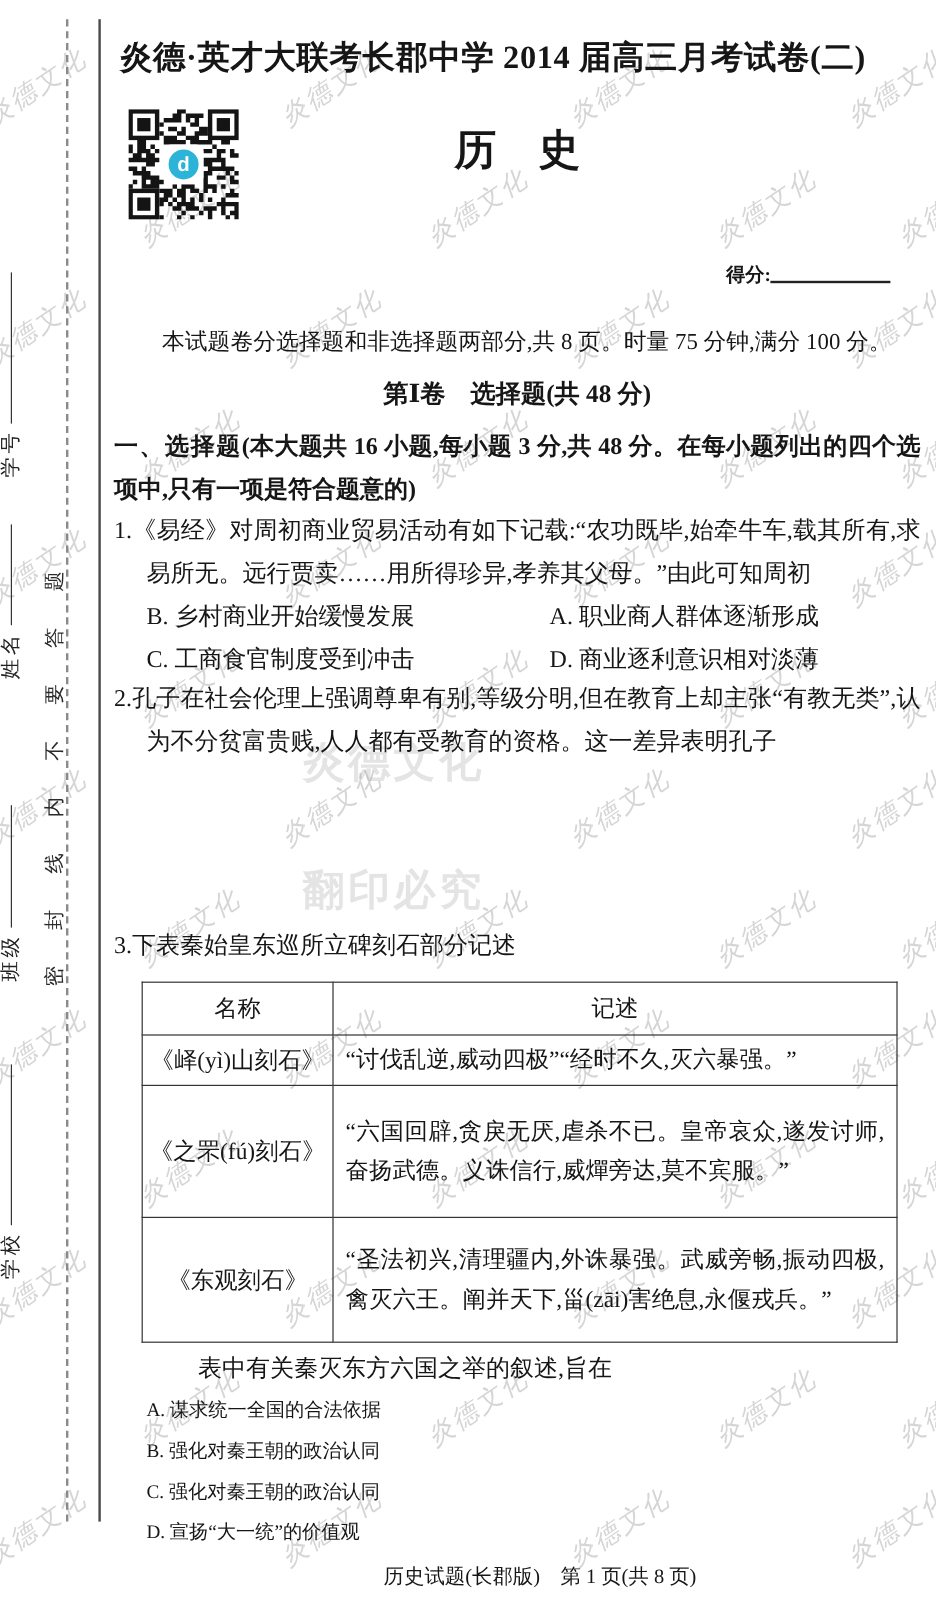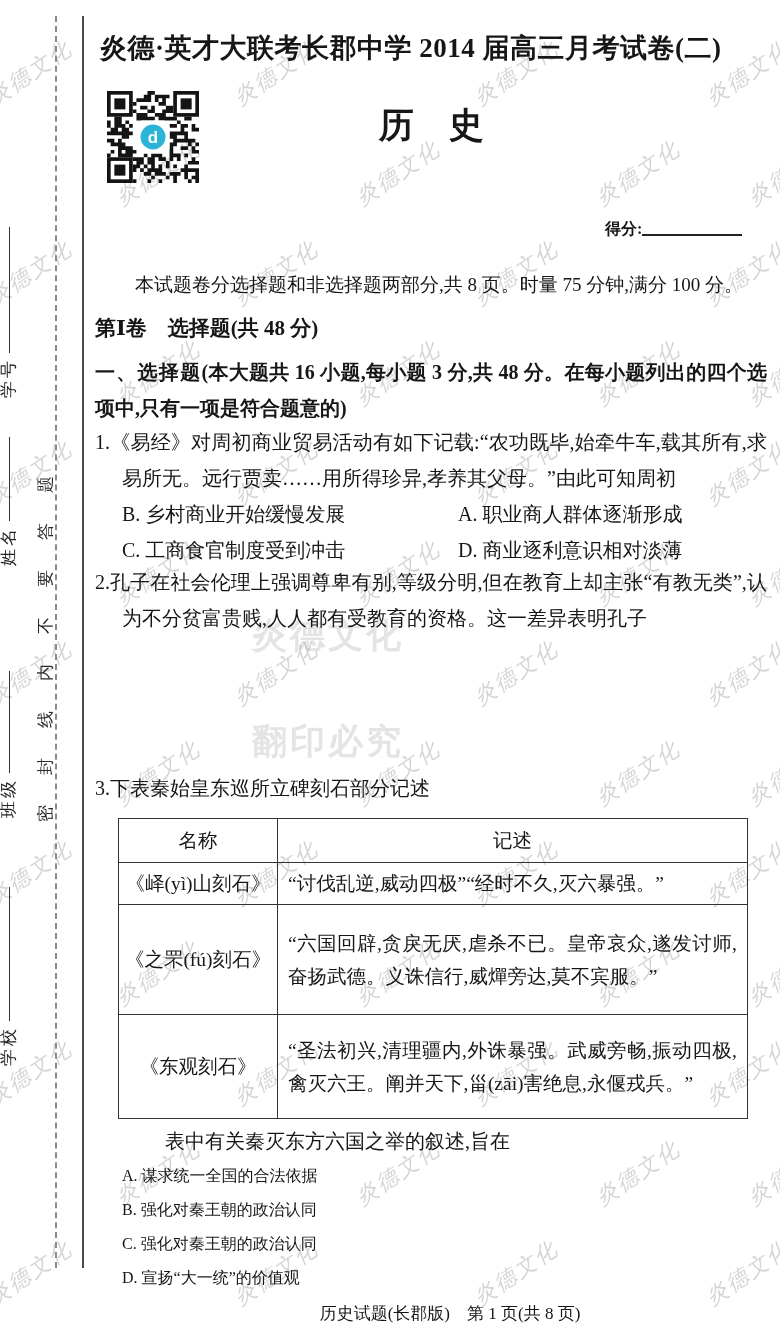--- a/index.html
+++ b/index.html
@@ -25,21 +25,21 @@
   
   .exam-title{position:absolute;left:100px;top:30px;width:670px;font-size:27px;font-weight:bold;
               white-space:nowrap;letter-spacing:.5px;z-index:1;}
   .qr-box{position:absolute;left:107px;top:91px;width:92px;height:92px;z-index:1;}
   .subject{position:absolute;left:95px;top:102px;width:672px;text-align:center;font-size:35px;
            font-weight:bold;word-spacing:26px;z-index:1;}
   .score{position:absolute;left:605px;top:219px;font-size:16px;font-weight:bold;z-index:1;}
   .score-line{display:inline-block;width:100px;height:1px;border-bottom:2px solid #222;
               vertical-align:-2px;}
   .intro{position:absolute;left:135px;top:272px;font-size:19px;white-space:nowrap;z-index:1;}
-  .section-title{position:absolute;left:95px;top:314px;width:672px;
+  .section-title{position:absolute;left:95px;top:314px;width:672px;text-align:center;
                  font-size:21px;font-weight:bold;z-index:1;}
   
   .block{position:absolute;left:95px;width:672px;font-size:20px;line-height:36px;
          text-align:justify;z-index:1;}
   .part-heading{top:354px;font-weight:bold;}
   .part-heading b{letter-spacing:1px;}
   .q{padding-left:27px;text-indent:-27px;margin:0;}
   .q1{top:424px;} .q2{top:564px;} .q3intro{top:770px;}
   .opts2{margin-left:27px;display:grid;grid-template-columns:336px 1fr;}
   .opts1{margin-left:27px;}

